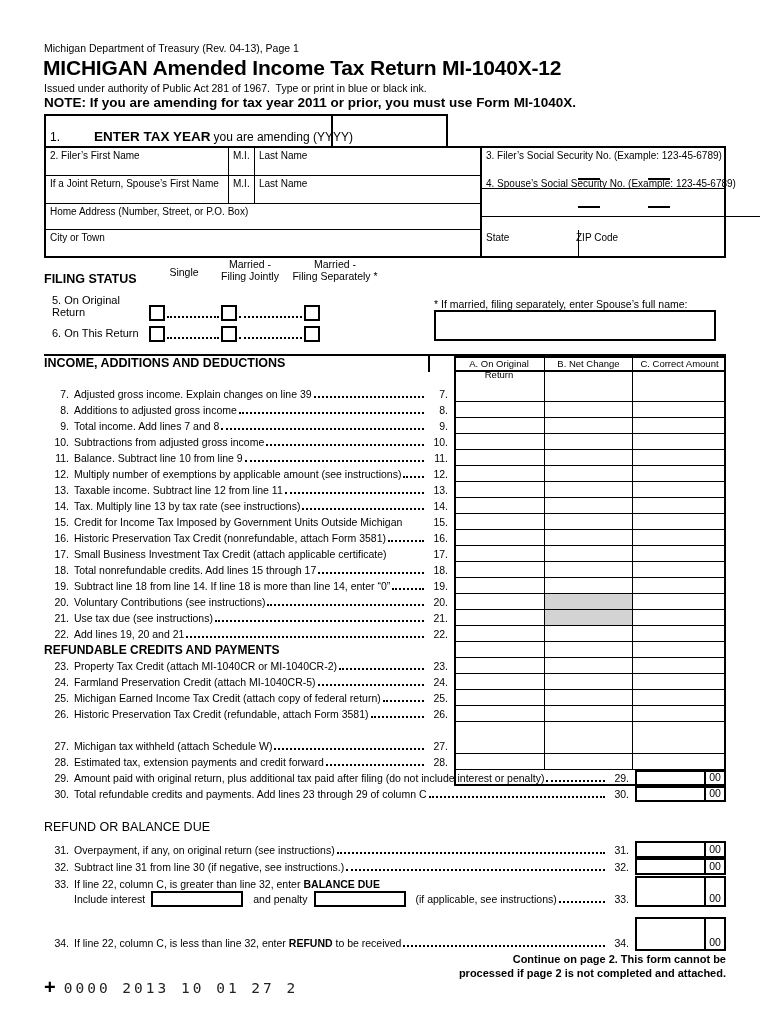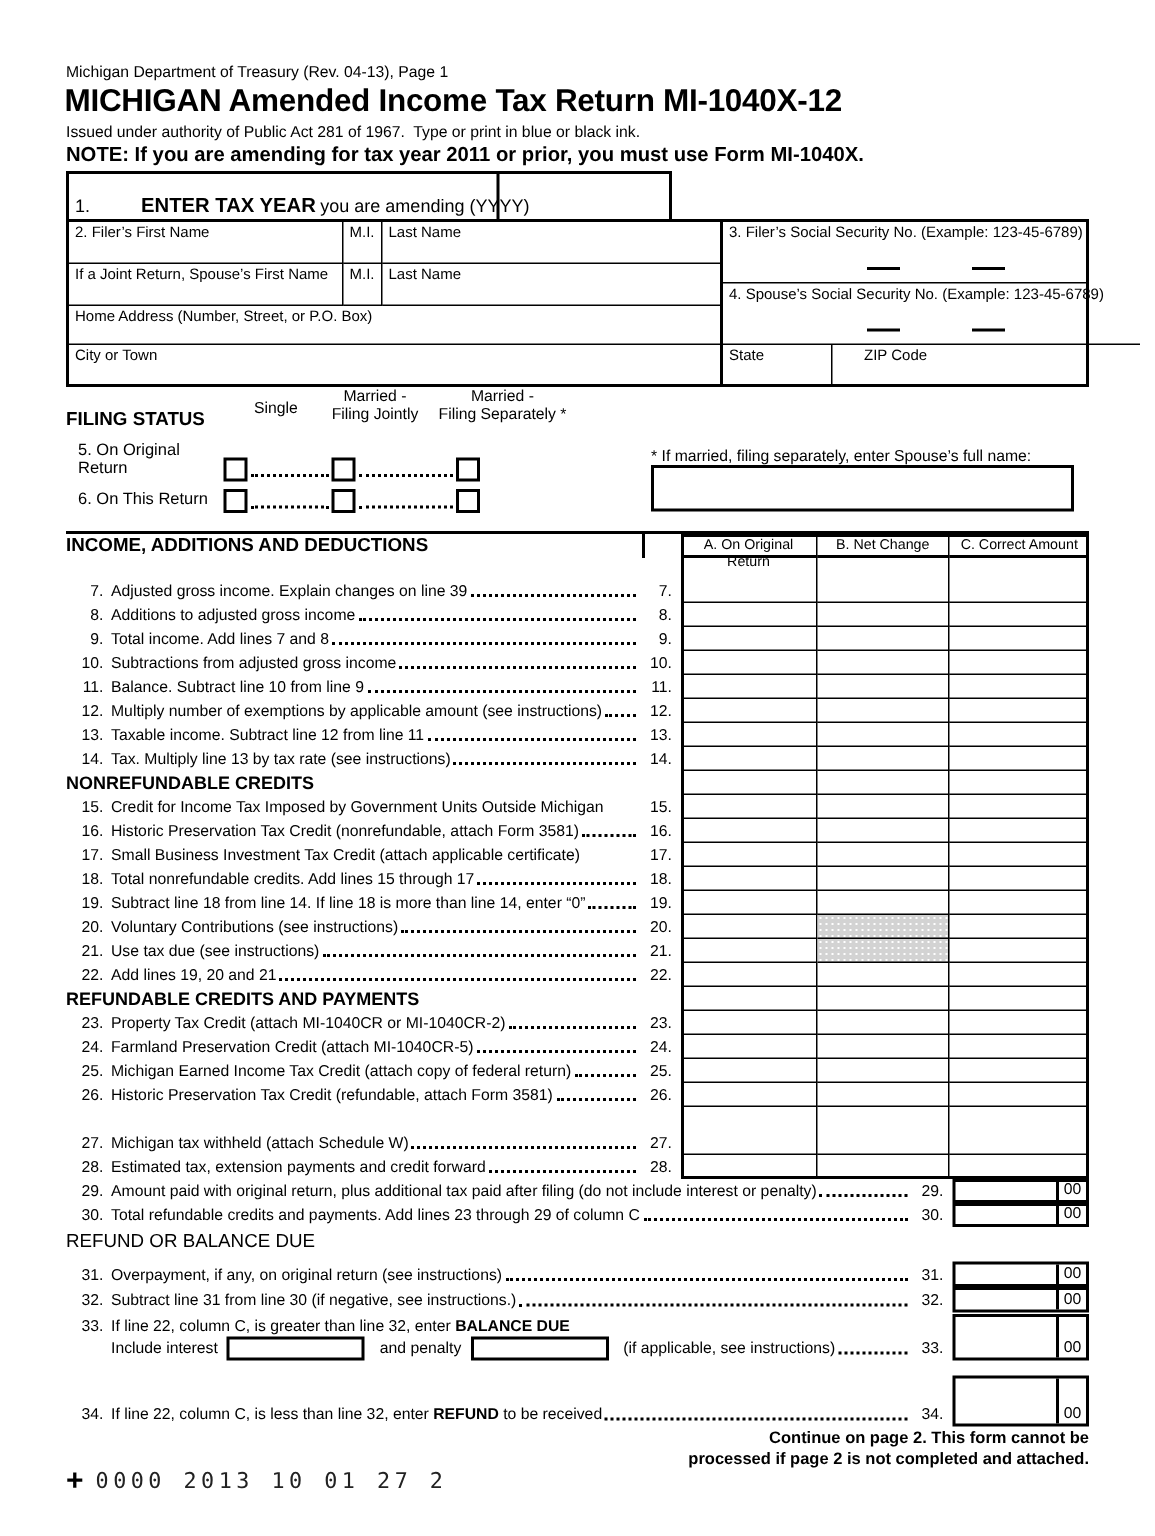--- a/index.html
+++ b/index.html
@@ -100,26 +100,26 @@
     <div class="idcell bR1 bB1" style="left:183px;top:28px;width:26px;height:28px;"><span>M.I.</span></div>
     <div class="idcell bR2 bB1" style="left:209px;top:28px;width:227px;height:28px;"><span>Last Name</span></div>
     <div class="idcell bR2 bB1" style="left:0;top:56px;width:436px;height:26px;"><span>Home Address (Number, Street, or P.O. Box)</span></div>
     <div class="idcell bR2" style="left:0;top:82px;width:436px;height:26px;"><span>City or Town</span></div>
 
     <div class="idcell bB1" style="left:436px;top:0;width:242px;height:41px;">
       <span>3. Filer’s Social Security No. (Example: 123-45-6789)</span>
       <span class="dash" style="left:96px;top:30px;"></span>
       <span class="dash" style="left:166px;top:30px;"></span>
     </div>
-    <div class="idcell bB1" style="left:436px;top:41px;width:278px;height:41px;">
+    <div class="idcell bB1" style="left:436px;top:28px;width:278px;height:41px;">
       <span>4. Spouse’s Social Security No. (Example: 123-45-6789)</span>
       <span class="dash" style="left:96px;top:30px;"></span>
       <span class="dash" style="left:166px;top:30px;"></span>
     </div>
-    <div class="idcell bR1" style="left:436px;top:82px;width:73px;height:26px;"><span>State</span></div>
+    <div class="idcell bR1" style="left:436px;top:82px;width:97px;height:26px;"><span>State</span></div>
     <div class="idcell" style="left:526px;top:82px;width:152px;height:26px;"><span>ZIP Code</span></div>
   </div>
 
   <div class="abs fs-head">FILING STATUS</div>
   <div class="fs-col" style="left:156px;top:266px;width:56px;white-space:pre-line;">Single</div>
   <div class="fs-col" style="left:210px;top:258px;width:80px;white-space:pre-line;">Married -
 Filing Jointly</div>
   <div class="fs-col" style="left:283px;top:258px;width:104px;white-space:pre-line;">Married -
 Filing Separately *</div>
 
@@ -245,30 +245,20 @@
       <div class="cell c"></div>
     </div>
   </div>
       <div class="trow">
     <div class="lblzone">
       <span class="lnum">14.</span>
       <span class="ltext">Tax. Multiply line 13 by tax rate (see instructions)</span>
       <span class="dots"></span>
       <span class="rnum">14.</span>
     </div>
-    <div class="cells">
-      <div class="cell a"></div>
-      <div class="cell b"></div>
-      <div class="cell c"></div>
-    </div>
-  </div>
-      <div class="trow">
-    <div class="lblzone">
-          <span class="sec-title">NONREFUNDABLE CREDITS</span>
-        </div>
     <div class="cells">
       <div class="cell a"></div>
       <div class="cell b"></div>
       <div class="cell c"></div>
     </div>
   </div>
       <div class="trow">
     <div class="lblzone">
       <span class="lnum">15.</span>
       <span class="ltext">Credit for Income Tax Imposed by Government Units Outside Michigan</span>

